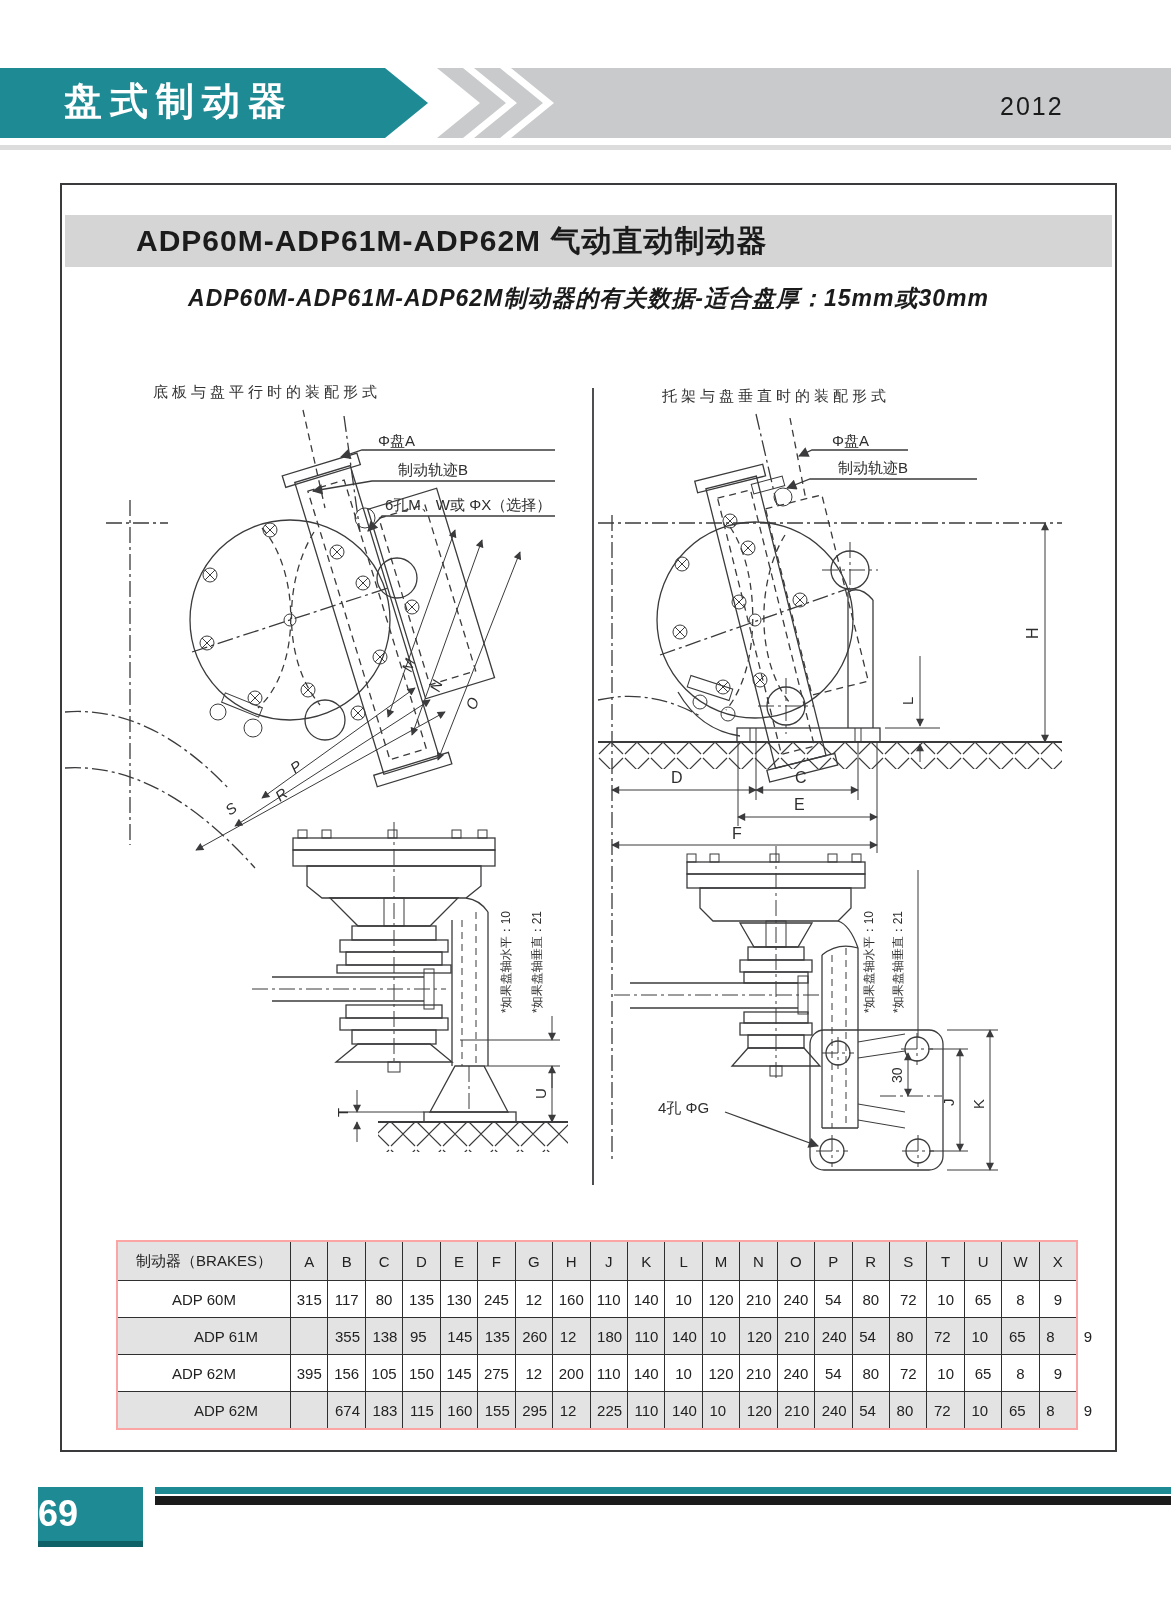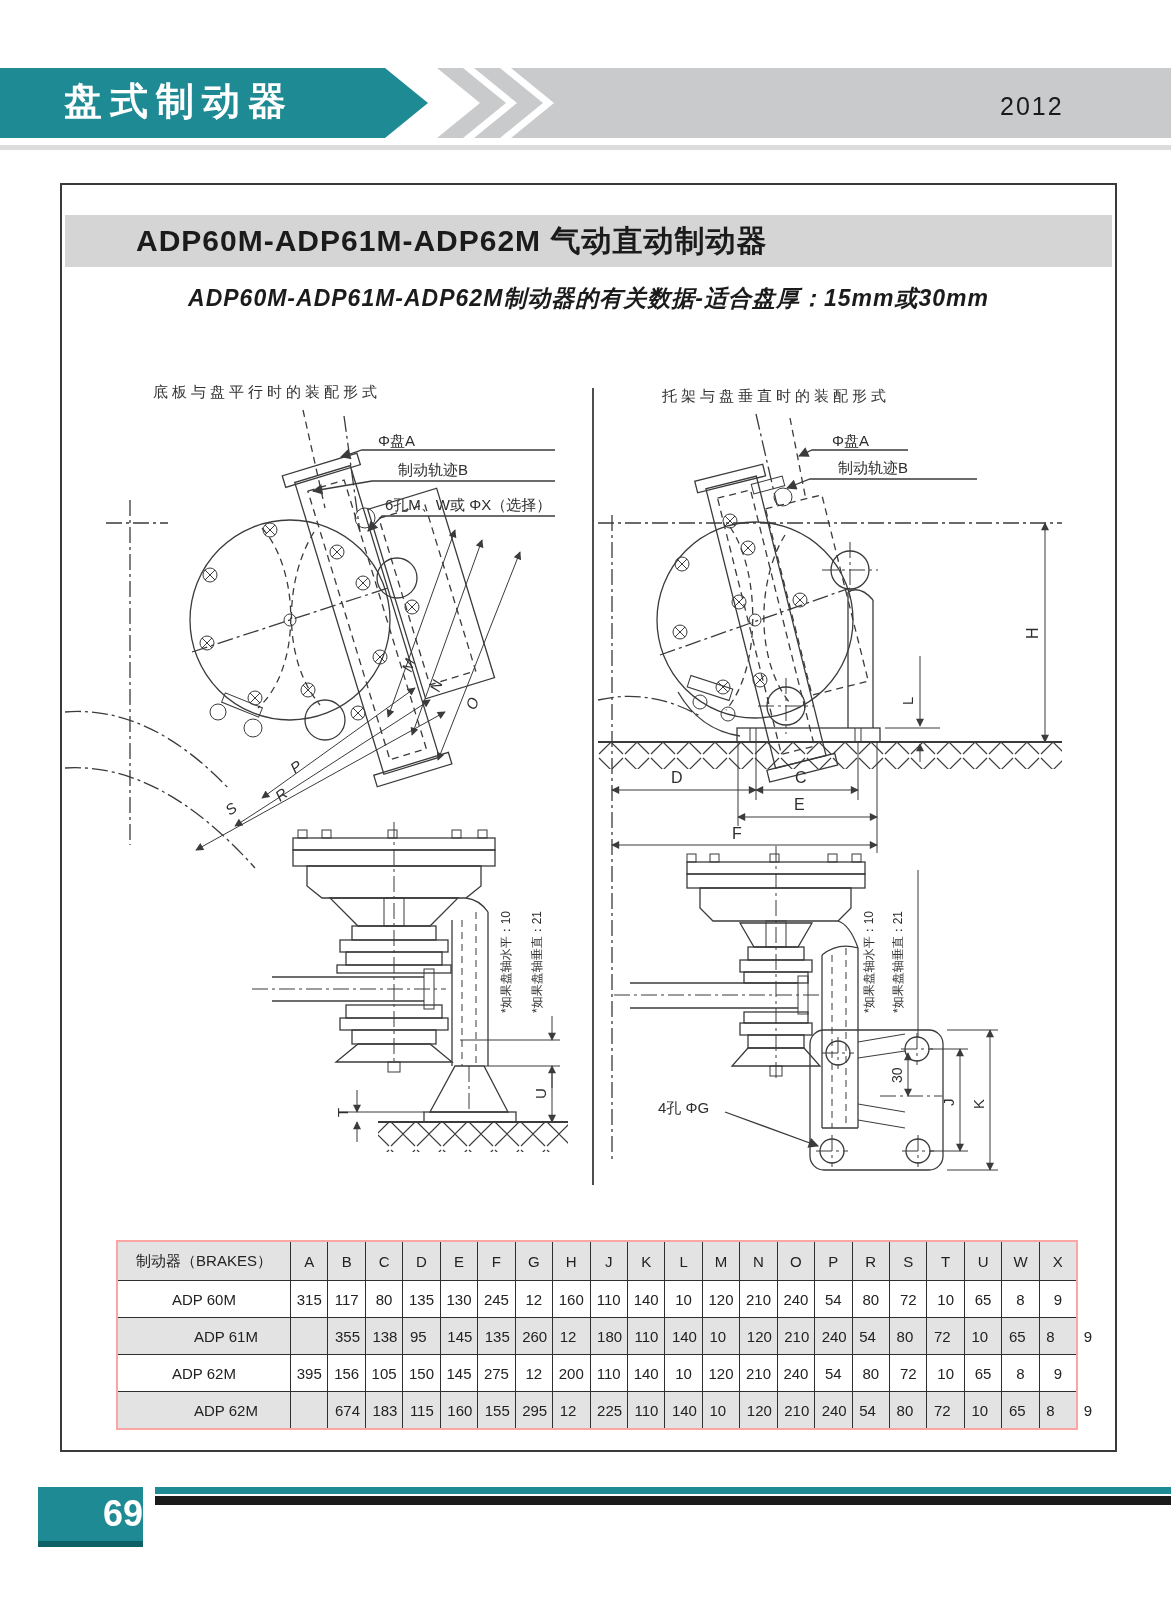--- a/index.html
+++ b/index.html
@@ -34,21 +34,21 @@
   
   .tbl-wrap{left:116px;top:1240px;}
   table.brakes{border-collapse:collapse;table-layout:fixed;width:962px;font-size:15px;color:#222;
                border:2px solid #fca5a5;}
   table.brakes th,table.brakes td{border:1.5px solid #2f2f2f;text-align:center;padding:0;height:36px;font-weight:normal;}
   table.brakes thead th{background:#e3e3e4;height:38px;}
   table.brakes th.name,table.brakes td.name{width:172px;}
   table.brakes tr.alt td{background:#e3e3e4;padding-left:44px;}
   
   .pg-box{left:38px;top:1487px;width:105px;height:54px;background:#1e8a93;border-bottom:6px solid #0f6168;
-          color:#fff;font-size:36px;font-weight:bold;text-align:right;line-height:54px;}
+          color:#fff;font-size:36px;font-weight:bold;text-align:left;line-height:54px;}
   .bar-teal{left:155px;top:1487px;width:1016px;height:7px;background:#1e8a93;}
   .bar-black{left:155px;top:1496px;width:1016px;height:9px;background:#1b1b1b;}
 </style>
 </head>
 <body>
 
 <div class="page">
 
   <svg class="abs" style="left:0;top:68px" width="1171" height="70">
     <polygon points="0,0 385,0 428,35 385,70 0,70" fill="#1e8a93"></polygon>

